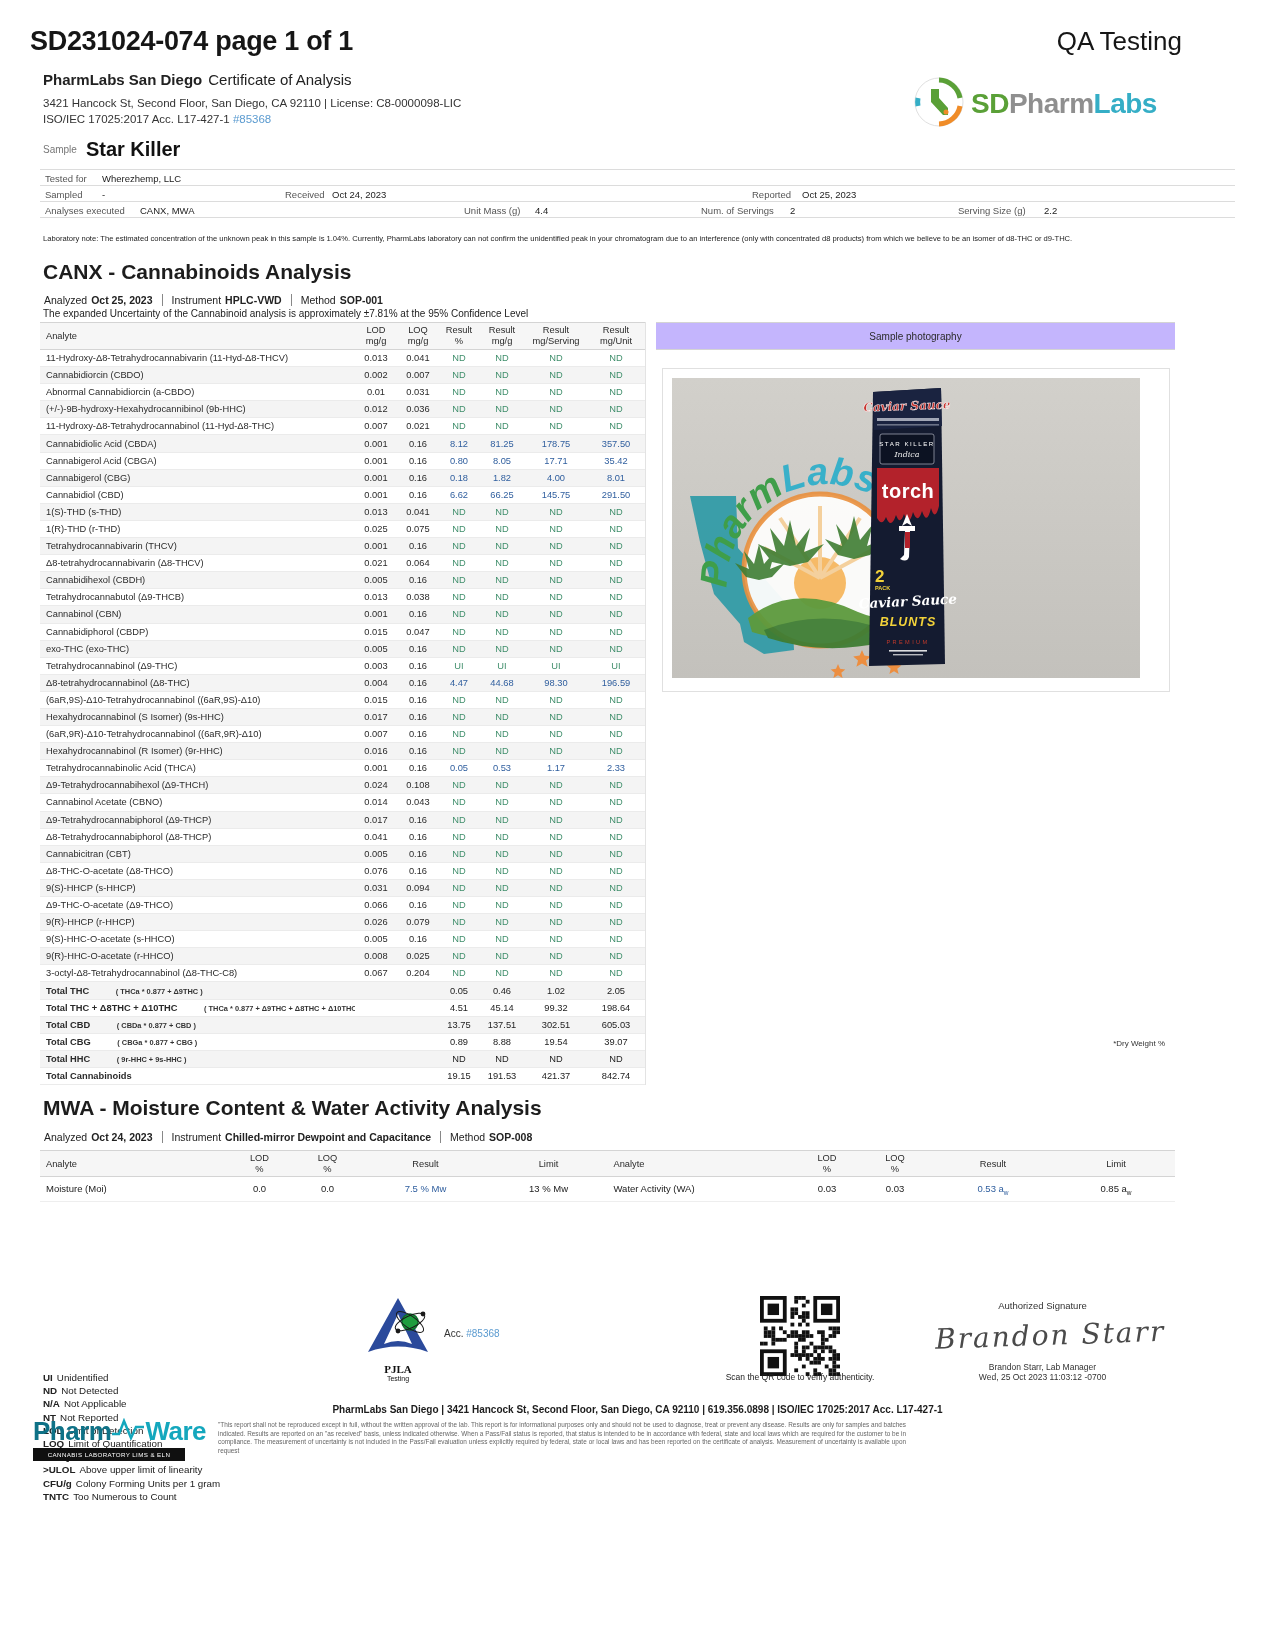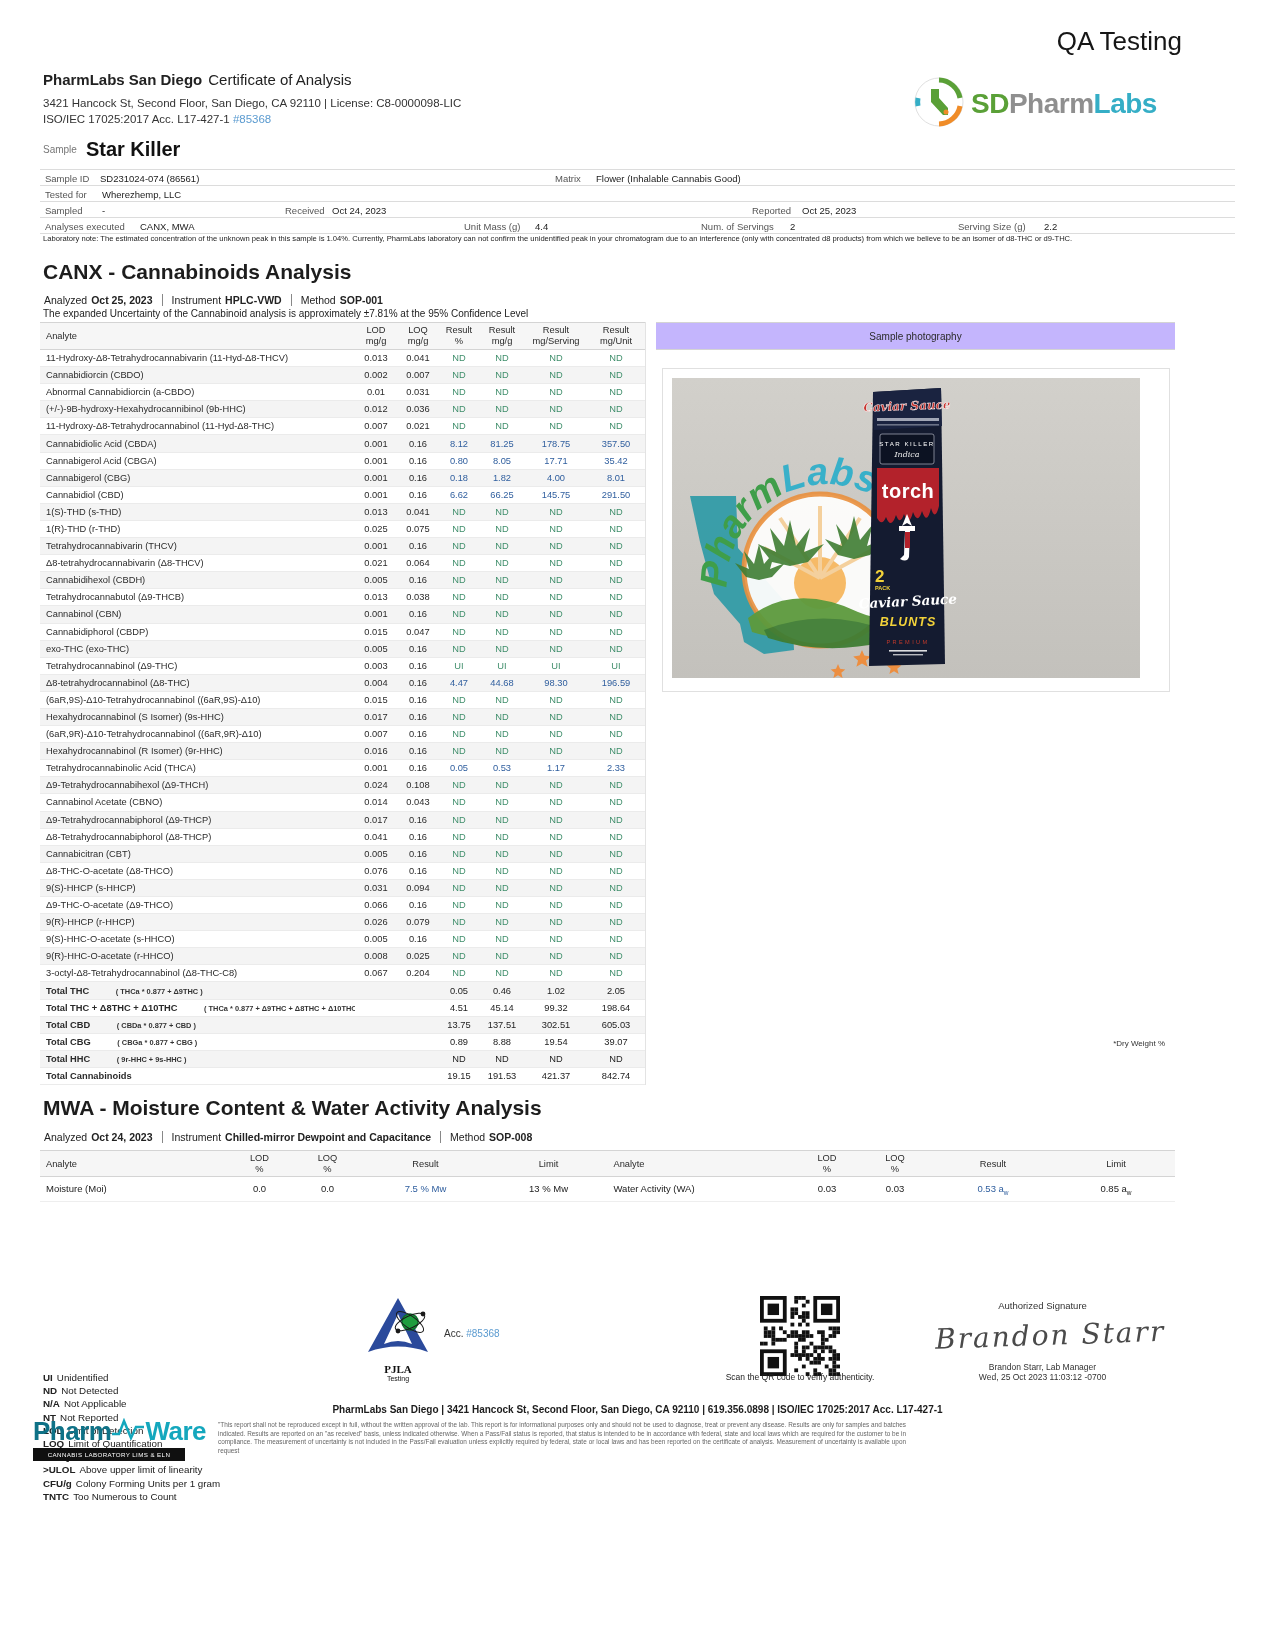--- a/index.html
+++ b/index.html
@@ -97,20 +97,21 @@
   .pw-a{font-size:26px;font-weight:700;color:#0f7287;letter-spacing:-0.5px;}
   .pw-b{font-size:26px;font-weight:700;color:#14a7bd;letter-spacing:-0.5px;}
   .pw-tag{margin-top:1px;width:152px;background:#101010;color:#fff;font-size:6.2px;letter-spacing:0.4px;
           text-align:center;padding:3px 0;}
 </style>
 </head>
 <body>
 
 <div class="page">
 
+  <div class="doc-title">SD231024-074 page 1 of 1</div>
   <div class="qa-title">QA Testing</div>
 
   <div class="lab-head">
     <span class="lab-name">PharmLabs San Diego</span><span>Certificate of Analysis</span>
   </div>
   <div class="lab-addr">3421 Hancock St, Second Floor, San Diego, CA 92110 |  License: C8-0000098-LIC</div>
   <div class="lab-iso">
     <span>ISO/IEC 17025:2017 Acc. L17-427-1 </span><span class="acc-link">#85368</span>
   </div>
 
@@ -127,26 +128,20 @@
     </span>
     <span class="brand-text"><span class="bt-sd">SD</span><span class="bt-pharm">Pharm</span><span class="bt-labs">Labs</span></span>
   </div>
 
   <div class="sample-line">
     <span class="s-label">Sample</span>
     <span class="s-name">Star Killer</span>
   </div>
 
   <div class="info-table">
-    <div class="info-row">
-      <span class="ilab" style="left:5px">Sample ID</span>
-      <span class="ival" style="left:60px">SD231024-074 (86561)</span>
-      <span class="ilab" style="left:515px">Matrix</span>
-      <span class="ival" style="left:556px">Flower (Inhalable Cannabis Good)</span>
-    </div>
     <div class="info-row">
       <span class="ilab" style="left:5px">Tested for</span>
       <span class="ival" style="left:62px">Wherezhemp, LLC</span>
     </div>
     <div class="info-row">
       <span class="ilab" style="left:5px">Sampled</span>
       <span class="ival" style="left:62px">-</span>
       <span class="ilab" style="left:245px">Received</span>
       <span class="ival" style="left:292px">Oct 24, 2023</span>
       <span class="ilab" style="left:712px">Reported</span>

